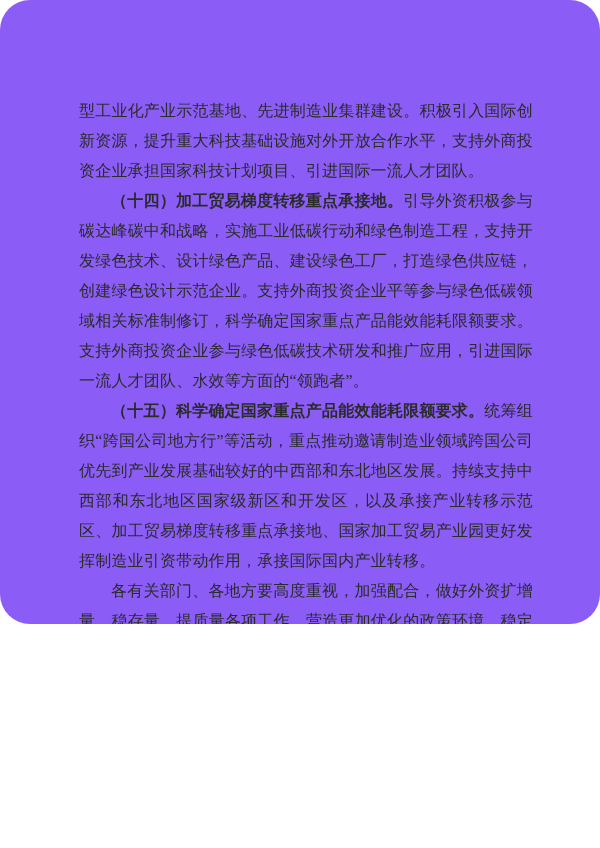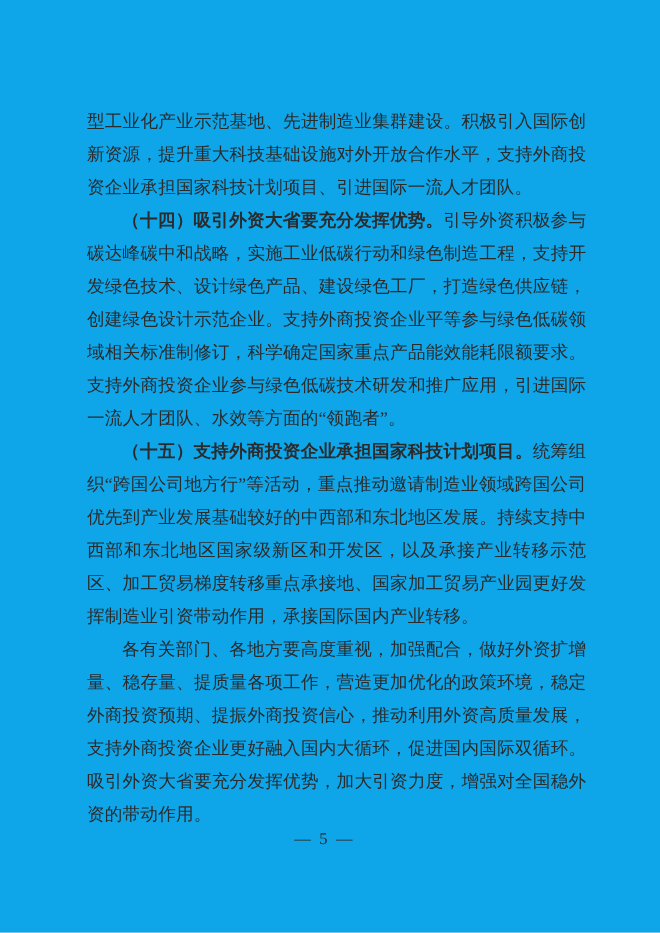--- a/index.html
+++ b/index.html
@@ -3,25 +3,26 @@
 <meta charset="utf-8">
 <style>
   html, body {
     margin: 0;
     padding: 0;
     background: #ffffff;
   }
   .doc-page {
     position: relative;
     width: 600px;
-    height: 848px;
-    background: #0ea5e9;
+    height: 624px;
+    background: #8b5cf6;
     overflow: hidden;
     font-family: "Liberation Serif", "DejaVu Serif", serif;
     color: #2b2b2b;
+    border-radius: 30px;
   }
   .doc-body {
     position: absolute;
     left: 79px;
     top: 96px;
     width: 454px;
     font-size: 16px;
     line-height: 30px;
     text-align: justify;
     letter-spacing: 0.2px;
@@ -47,18 +48,18 @@
     letter-spacing: 2px;
     color: #2b2b2b;
   }
 </style>
 </head>
 <body>
 
 <div class="doc-page">
   <div class="doc-body">
     <p class="para"><span class="para-lead"></span><span>型工业化产业示范基地、先进制造业集群建设。积极引入国际创新资源，提升重大科技基础设施对外开放合作水平，支持外商投资企业承担国家科技计划项目、引进国际一流人才团队。</span></p>
-    <p class="para indent"><span class="para-lead">（十四）吸引外资大省要充分发挥优势。</span><span>引导外资积极参与碳达峰碳中和战略，实施工业低碳行动和绿色制造工程，支持开发绿色技术、设计绿色产品、建设绿色工厂，打造绿色供应链，创建绿色设计示范企业。支持外商投资企业平等参与绿色低碳领域相关标准制修订，科学确定国家重点产品能效能耗限额要求。支持外商投资企业参与绿色低碳技术研发和推广应用，引进国际一流人才团队、水效等方面的“领跑者”。</span></p>
-    <p class="para indent"><span class="para-lead">（十五）支持外商投资企业承担国家科技计划项目。</span><span>统筹组织“跨国公司地方行”等活动，重点推动邀请制造业领域跨国公司优先到产业发展基础较好的中西部和东北地区发展。持续支持中西部和东北地区国家级新区和开发区，以及承接产业转移示范区、加工贸易梯度转移重点承接地、国家加工贸易产业园更好发挥制造业引资带动作用，承接国际国内产业转移。</span></p>
+    <p class="para indent"><span class="para-lead">（十四）加工贸易梯度转移重点承接地。</span><span>引导外资积极参与碳达峰碳中和战略，实施工业低碳行动和绿色制造工程，支持开发绿色技术、设计绿色产品、建设绿色工厂，打造绿色供应链，创建绿色设计示范企业。支持外商投资企业平等参与绿色低碳领域相关标准制修订，科学确定国家重点产品能效能耗限额要求。支持外商投资企业参与绿色低碳技术研发和推广应用，引进国际一流人才团队、水效等方面的“领跑者”。</span></p>
+    <p class="para indent"><span class="para-lead">（十五）科学确定国家重点产品能效能耗限额要求。</span><span>统筹组织“跨国公司地方行”等活动，重点推动邀请制造业领域跨国公司优先到产业发展基础较好的中西部和东北地区发展。持续支持中西部和东北地区国家级新区和开发区，以及承接产业转移示范区、加工贸易梯度转移重点承接地、国家加工贸易产业园更好发挥制造业引资带动作用，承接国际国内产业转移。</span></p>
     <p class="para indent"><span class="para-lead"></span><span>各有关部门、各地方要高度重视，加强配合，做好外资扩增量、稳存量、提质量各项工作，营造更加优化的政策环境，稳定外商投资预期、提振外商投资信心，推动利用外资高质量发展，支持外商投资企业更好融入国内大循环，促进国内国际双循环。吸引外资大省要充分发挥优势，加大引资力度，增强对全国稳外资的带动作用。</span></p>
   </div>
   <div class="page-number">— 5 —</div>
 </div>
 
 </body></html>

